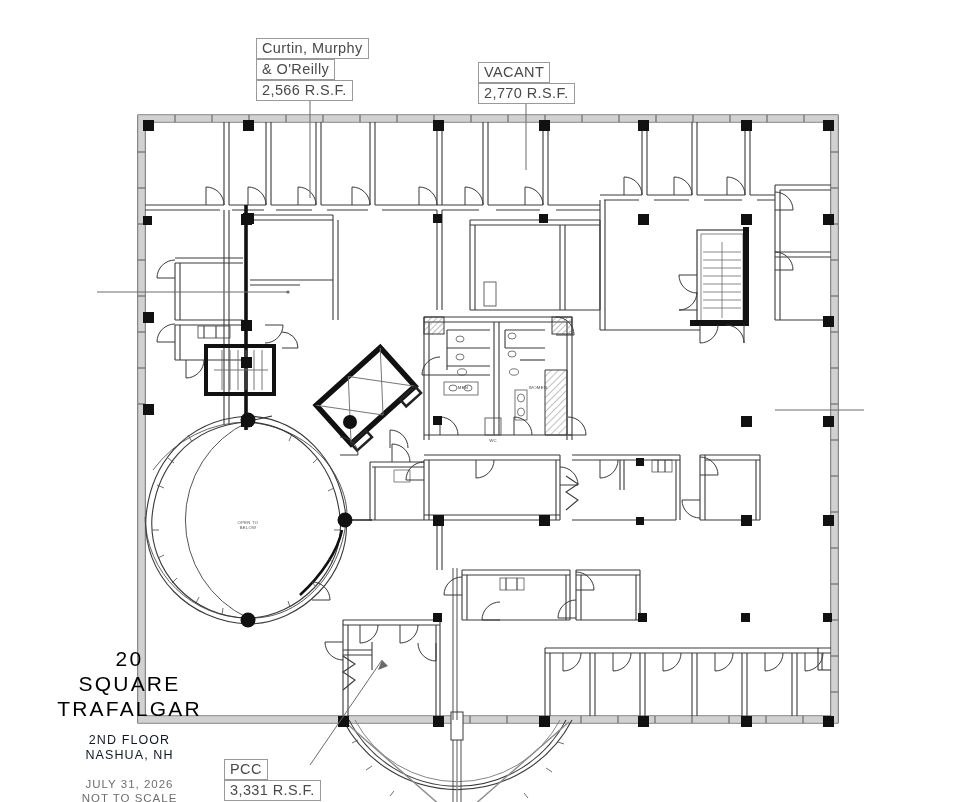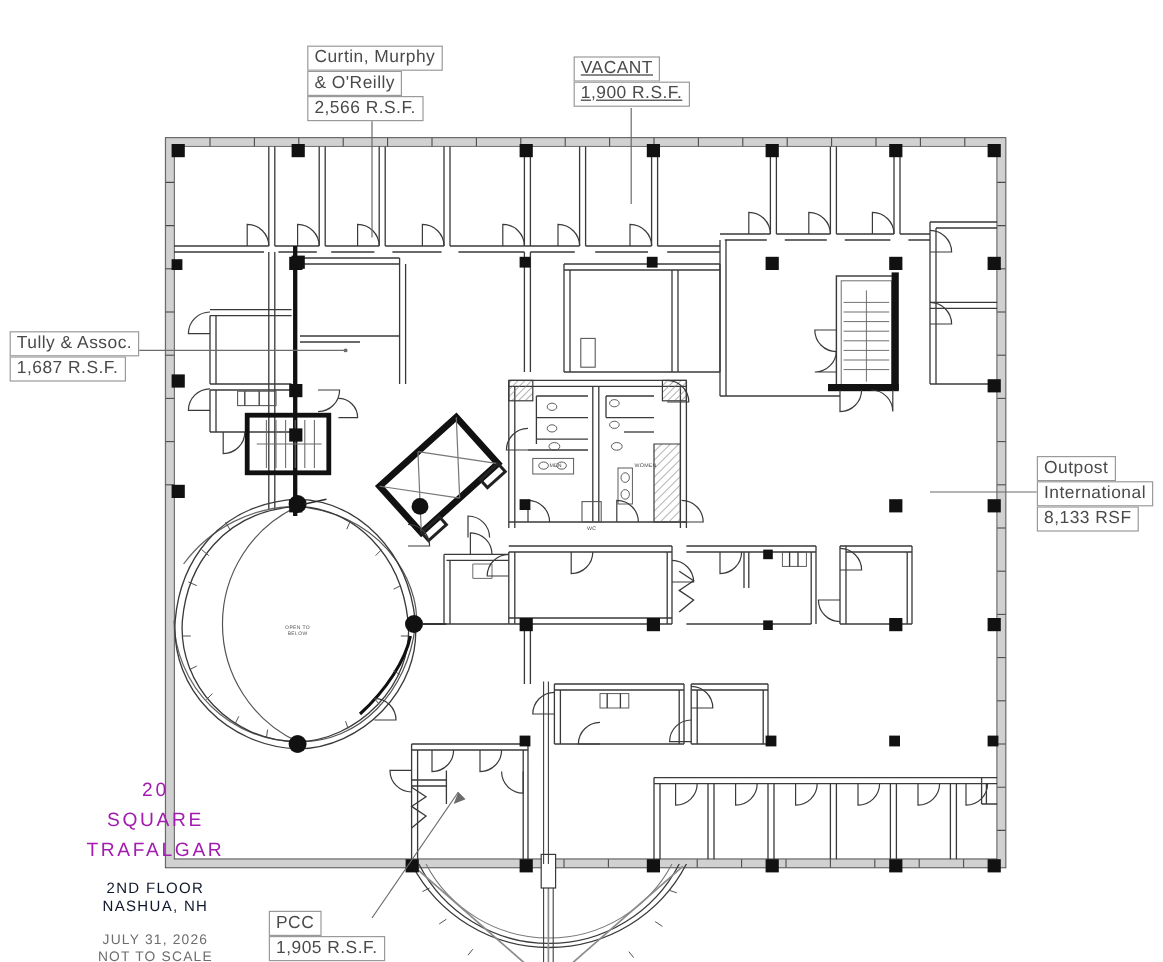--- a/index.html
+++ b/index.html
@@ -48,24 +48,24 @@
   }
   .callout.right .ln { margin-left: 0; }
   
   .titleblock {
     position: absolute;
     color: #6e6e6e;
     text-align: center;
     font-family: "Liberation Sans", sans-serif;
   }
   .tb-big {
-    font-size: 16px;
+    font-size: 21px;
     line-height: 25px;
     letter-spacing: 2.2px;
-    color: #a21caf;
+    color: #000000;
   }
   .tb-mid {
     font-size: 12.5px;
     line-height: 15px;
     letter-spacing: 1.1px;
     color: #0f172a;
     margin-top: 12px;
   }
   .tb-small {
     font-size: 11.5px;
@@ -576,39 +576,30 @@
   <div class="rm-label" style="left:452px; top:355px; width:22px;">MEN</div>
   <div class="rm-label" style="left:525px; top:355px; width:26px;">WOMEN</div>
   <div class="rm-label" style="left:484px; top:408px; width:18px;">WC</div>
 
   <div class="callout" style="left:256px; top:8px;">
     <div class="ln">Curtin, Murphy</div>
     <div class="ln">&amp; O'Reilly</div>
     <div class="ln">2,566 R.S.F.</div>
   </div>
 
-  <div class="callout" style="left:478px; top:17px;text-decoration:underline;">
+  <div class="callout" style="left:478px; top:32px;">
     <div class="ln">VACANT</div>
-    <div class="ln">1,900 R.S.F.</div>
+    <div class="ln">2,770 R.S.F.</div>
   </div>
 
-  <div class="callout" style="left:8px; top:246px;">
-    <div class="ln">Tully &amp; Assoc.</div>
-    <div class="ln">1,687 R.S.F.</div>
-  </div>
-
-  <div class="callout right" style="left:864px; top:350px;">
-    <div class="ln">Outpost</div>
-    <div class="ln">International</div>
-    <div class="ln">8,133 RSF</div>
-  </div>
+
 
   <div class="callout" style="left:224px; top:729px;">
     <div class="ln">PCC</div>
-    <div class="ln">1,905 R.S.F.</div>
+    <div class="ln">3,331 R.S.F.</div>
   </div>
 
   <div class="titleblock" style="left:22px; top:616px; width:215px;">
     <div class="tb-big">20</div>
     <div class="tb-big">SQUARE</div>
     <div class="tb-big">TRAFALGAR</div>
     <div class="tb-mid">2ND FLOOR</div>
     <div class="tb-mid" style="margin-top:0;text-align:center;">NASHUA, NH</div>
     <div class="tb-small">JULY 31, 2026</div>
     <div class="tb-small indent" style="margin-top:0;">NOT TO SCALE</div>

